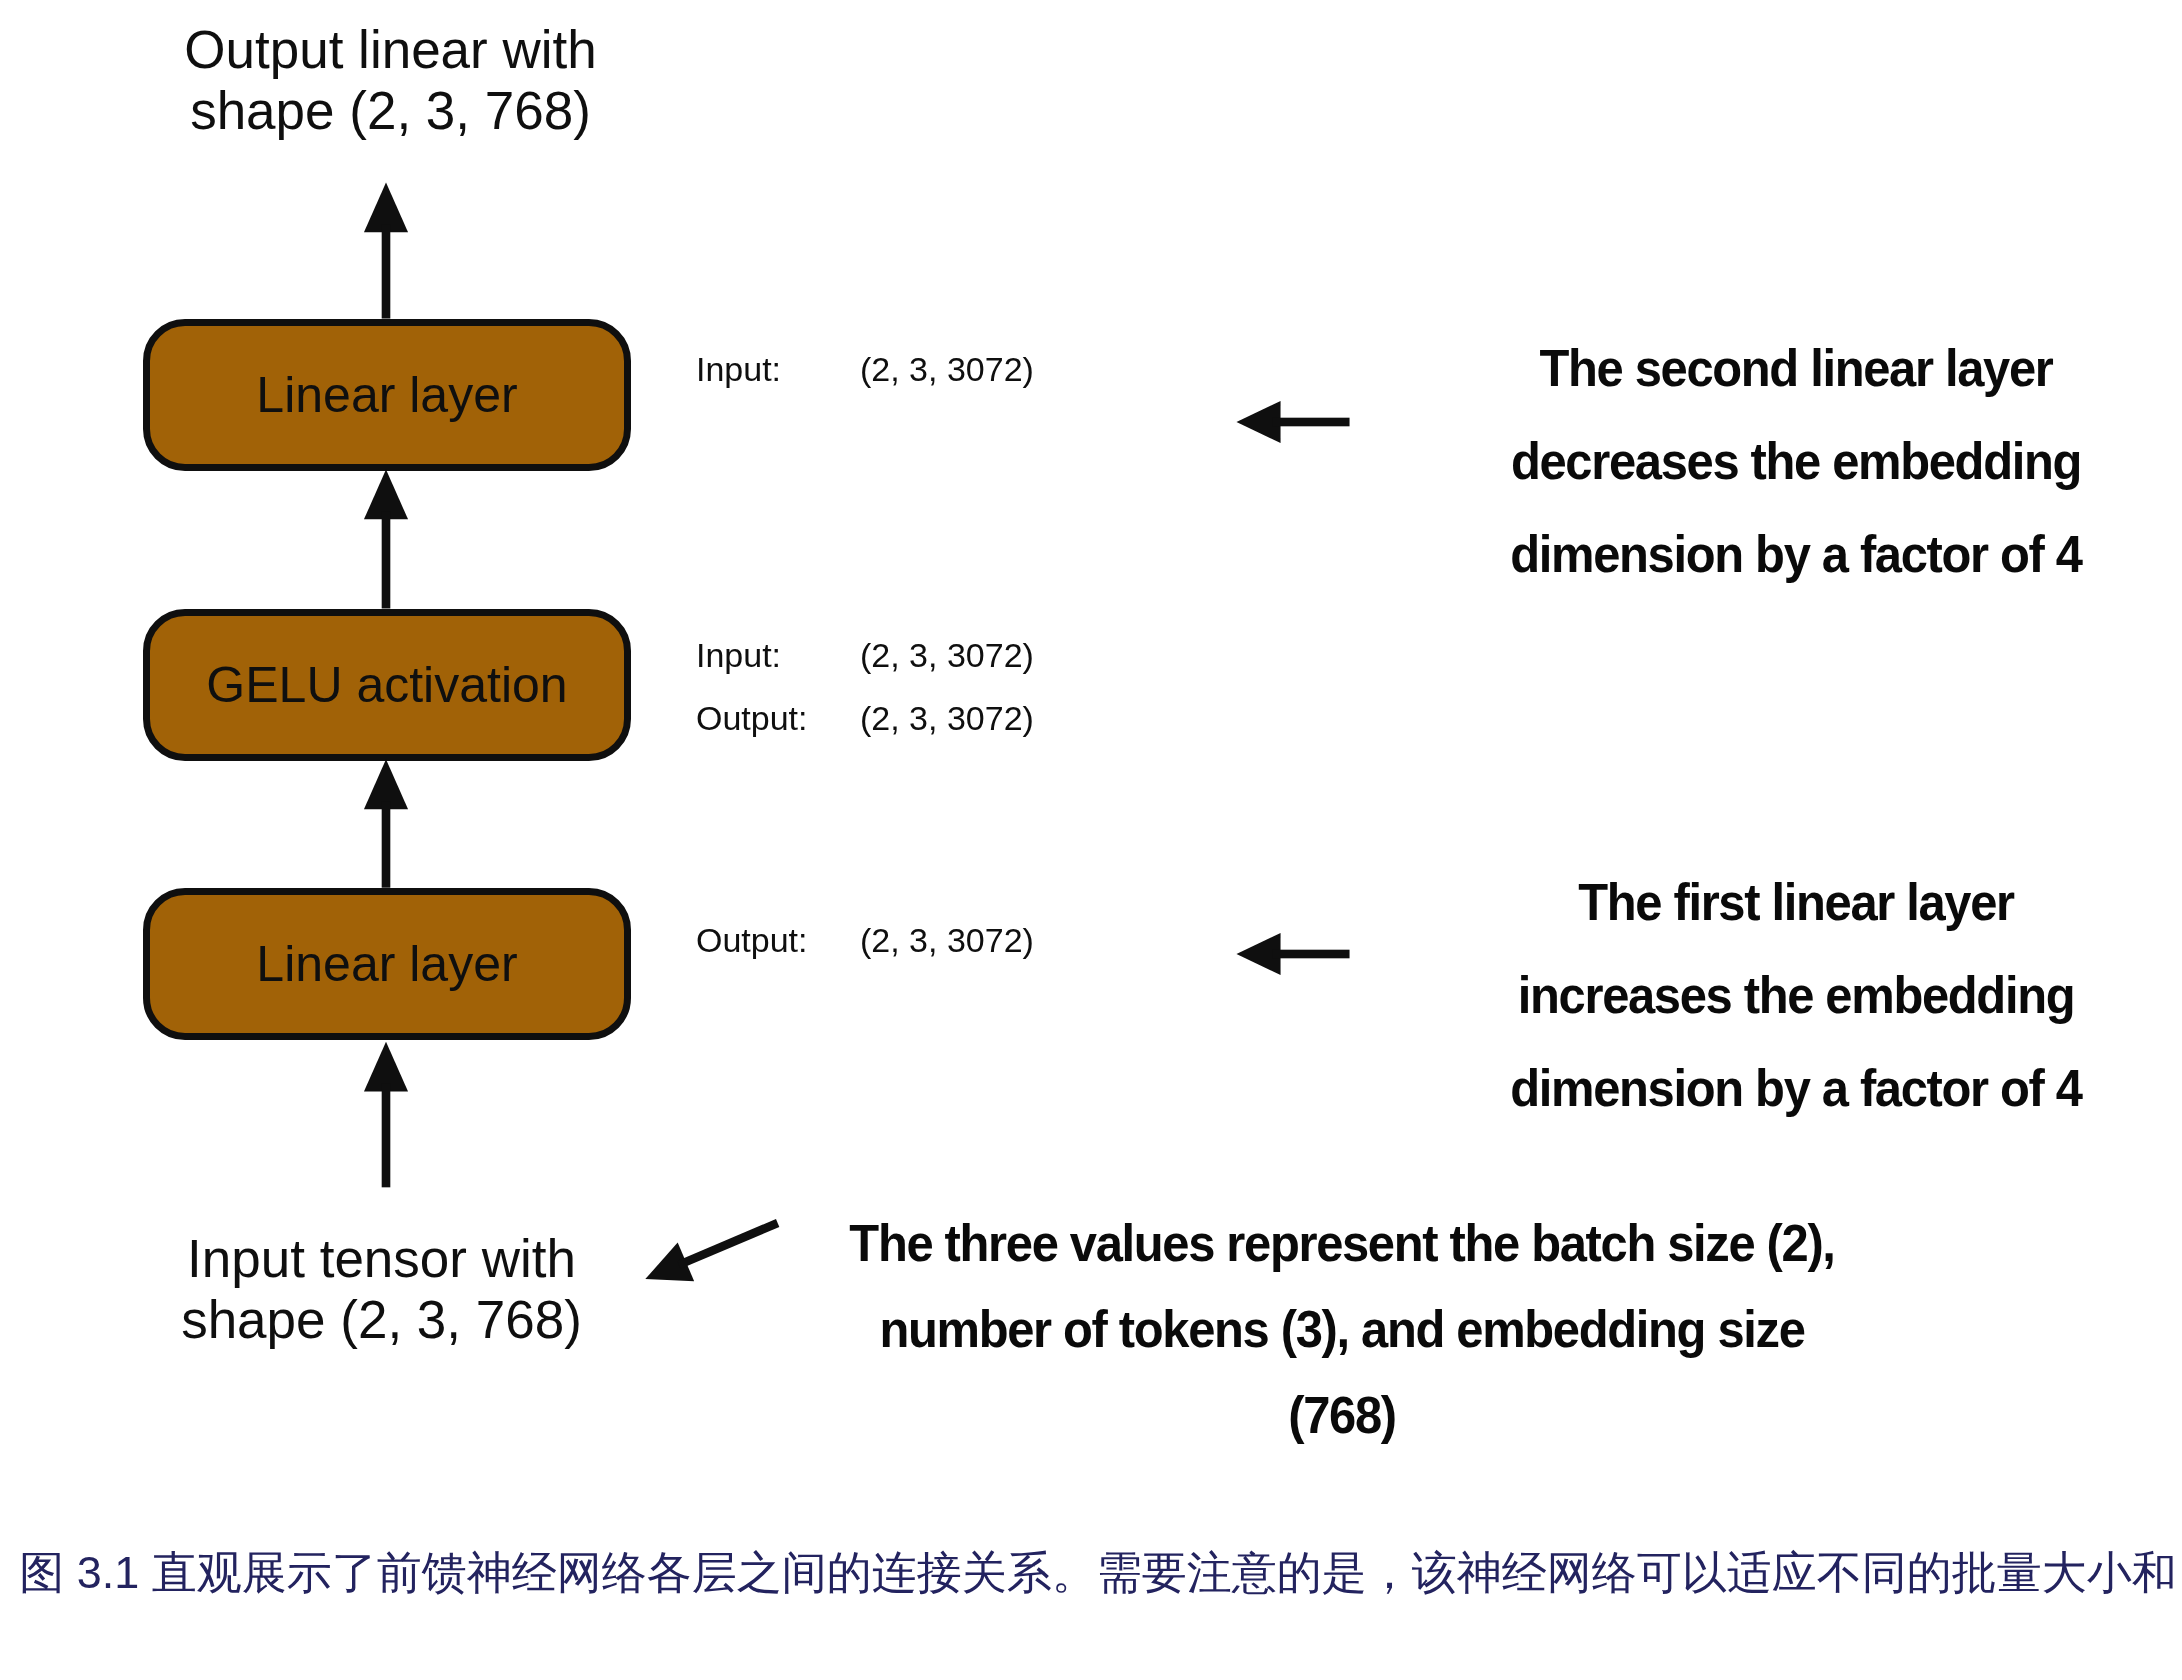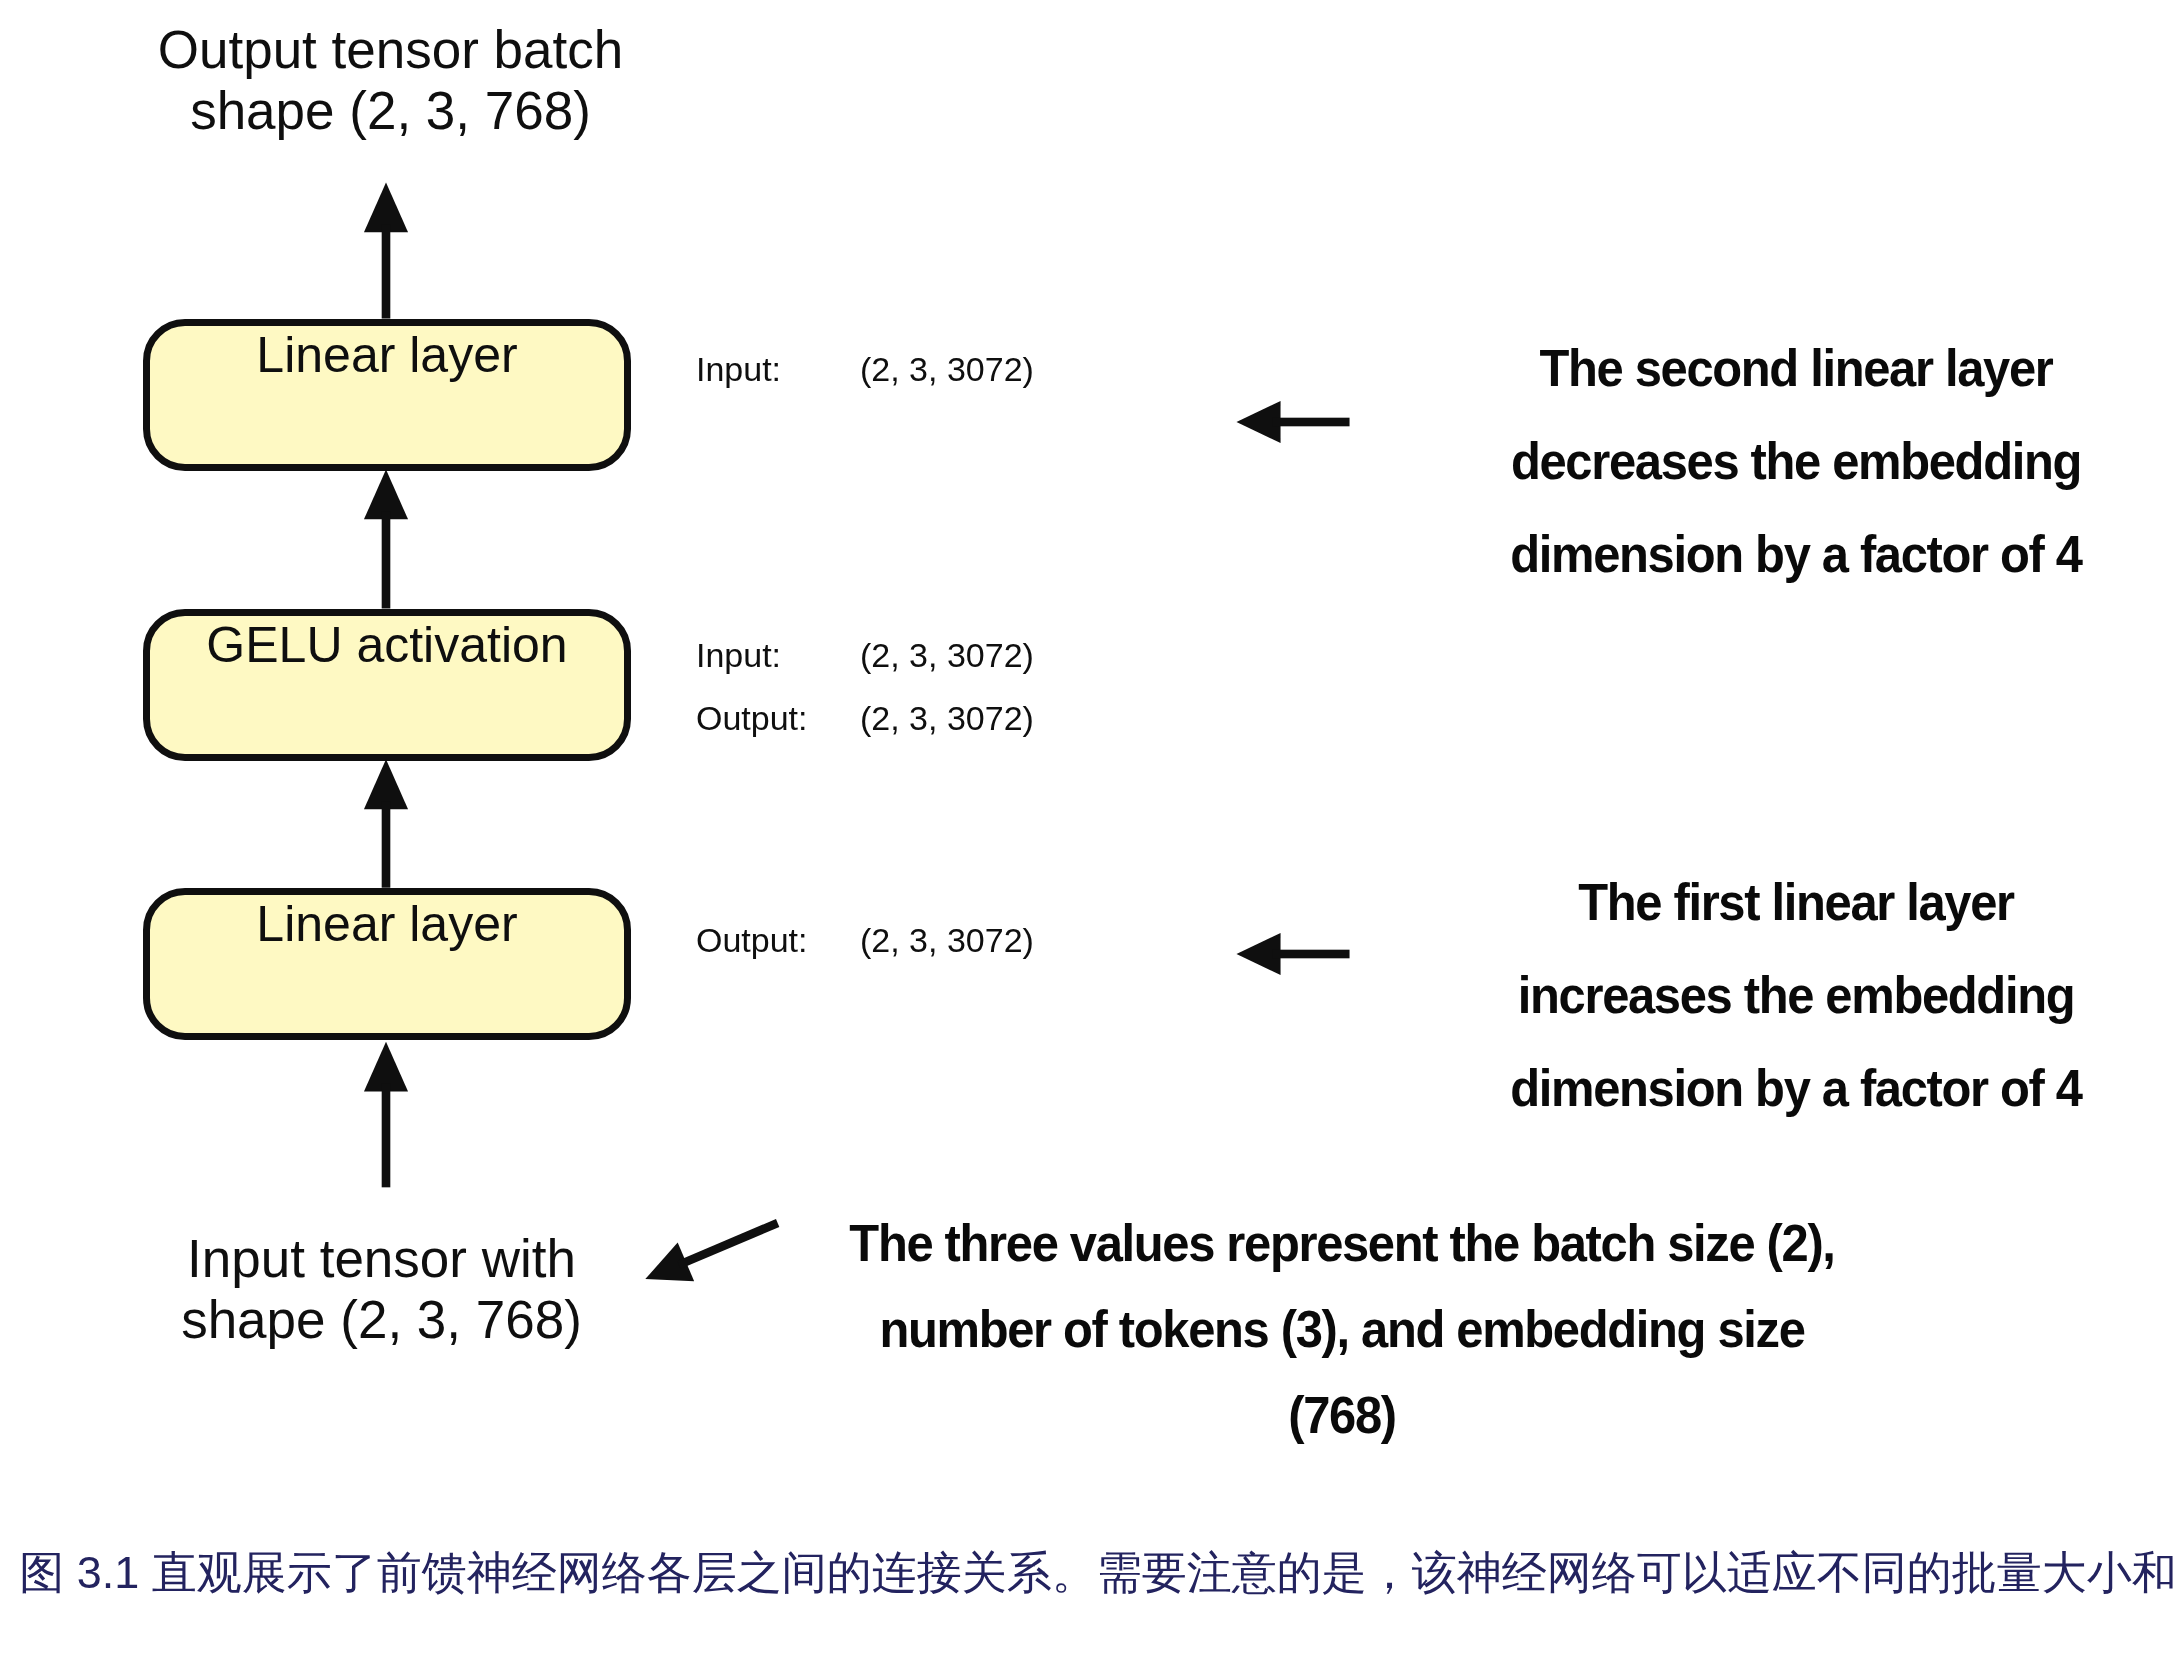--- a/index.html
+++ b/index.html
@@ -21,22 +21,23 @@
     color: #0f0f0f;
   }
   .node-box {
     position: absolute;
     left: 143px;
     width: 488px;
     height: 152px;
     box-sizing: border-box;
     border: 7.7px solid #0f0f0f;
     border-radius: 42px;
-    background: #fef9c3;
+    background: #a16207;
     display: flex;
+    align-items: center;
     justify-content: center;
     font-size: 50px;
   }
   .io-block {
     position: absolute;
     left: 696px;
     font-size: 34px;
     line-height: 63px;
     white-space: nowrap;
   }
@@ -73,21 +74,21 @@
     line-height: 64px;
     white-space: nowrap;
   }
 </style>
 </head>
 <body>
 
 <div class="stage">
 
   <div class="tensor-label" style="left:101px; top:19.3px; width:579px;">
-    <div>Output tensor batch</div>
+    <div>Output linear with</div>
     <div>shape (2, 3, 768)</div>
   </div>
 
   <div class="arrow" style="left:363px; top:182px;">
     <svg width="46" height="137" viewBox="0 0 48 142">
       <polygon points="24,0 1,52 47,52" fill="#0f0f0f"></polygon>
       <rect x="19.5" y="44" width="9" height="98" fill="#0f0f0f"></rect>
     </svg>
   </div>
 

